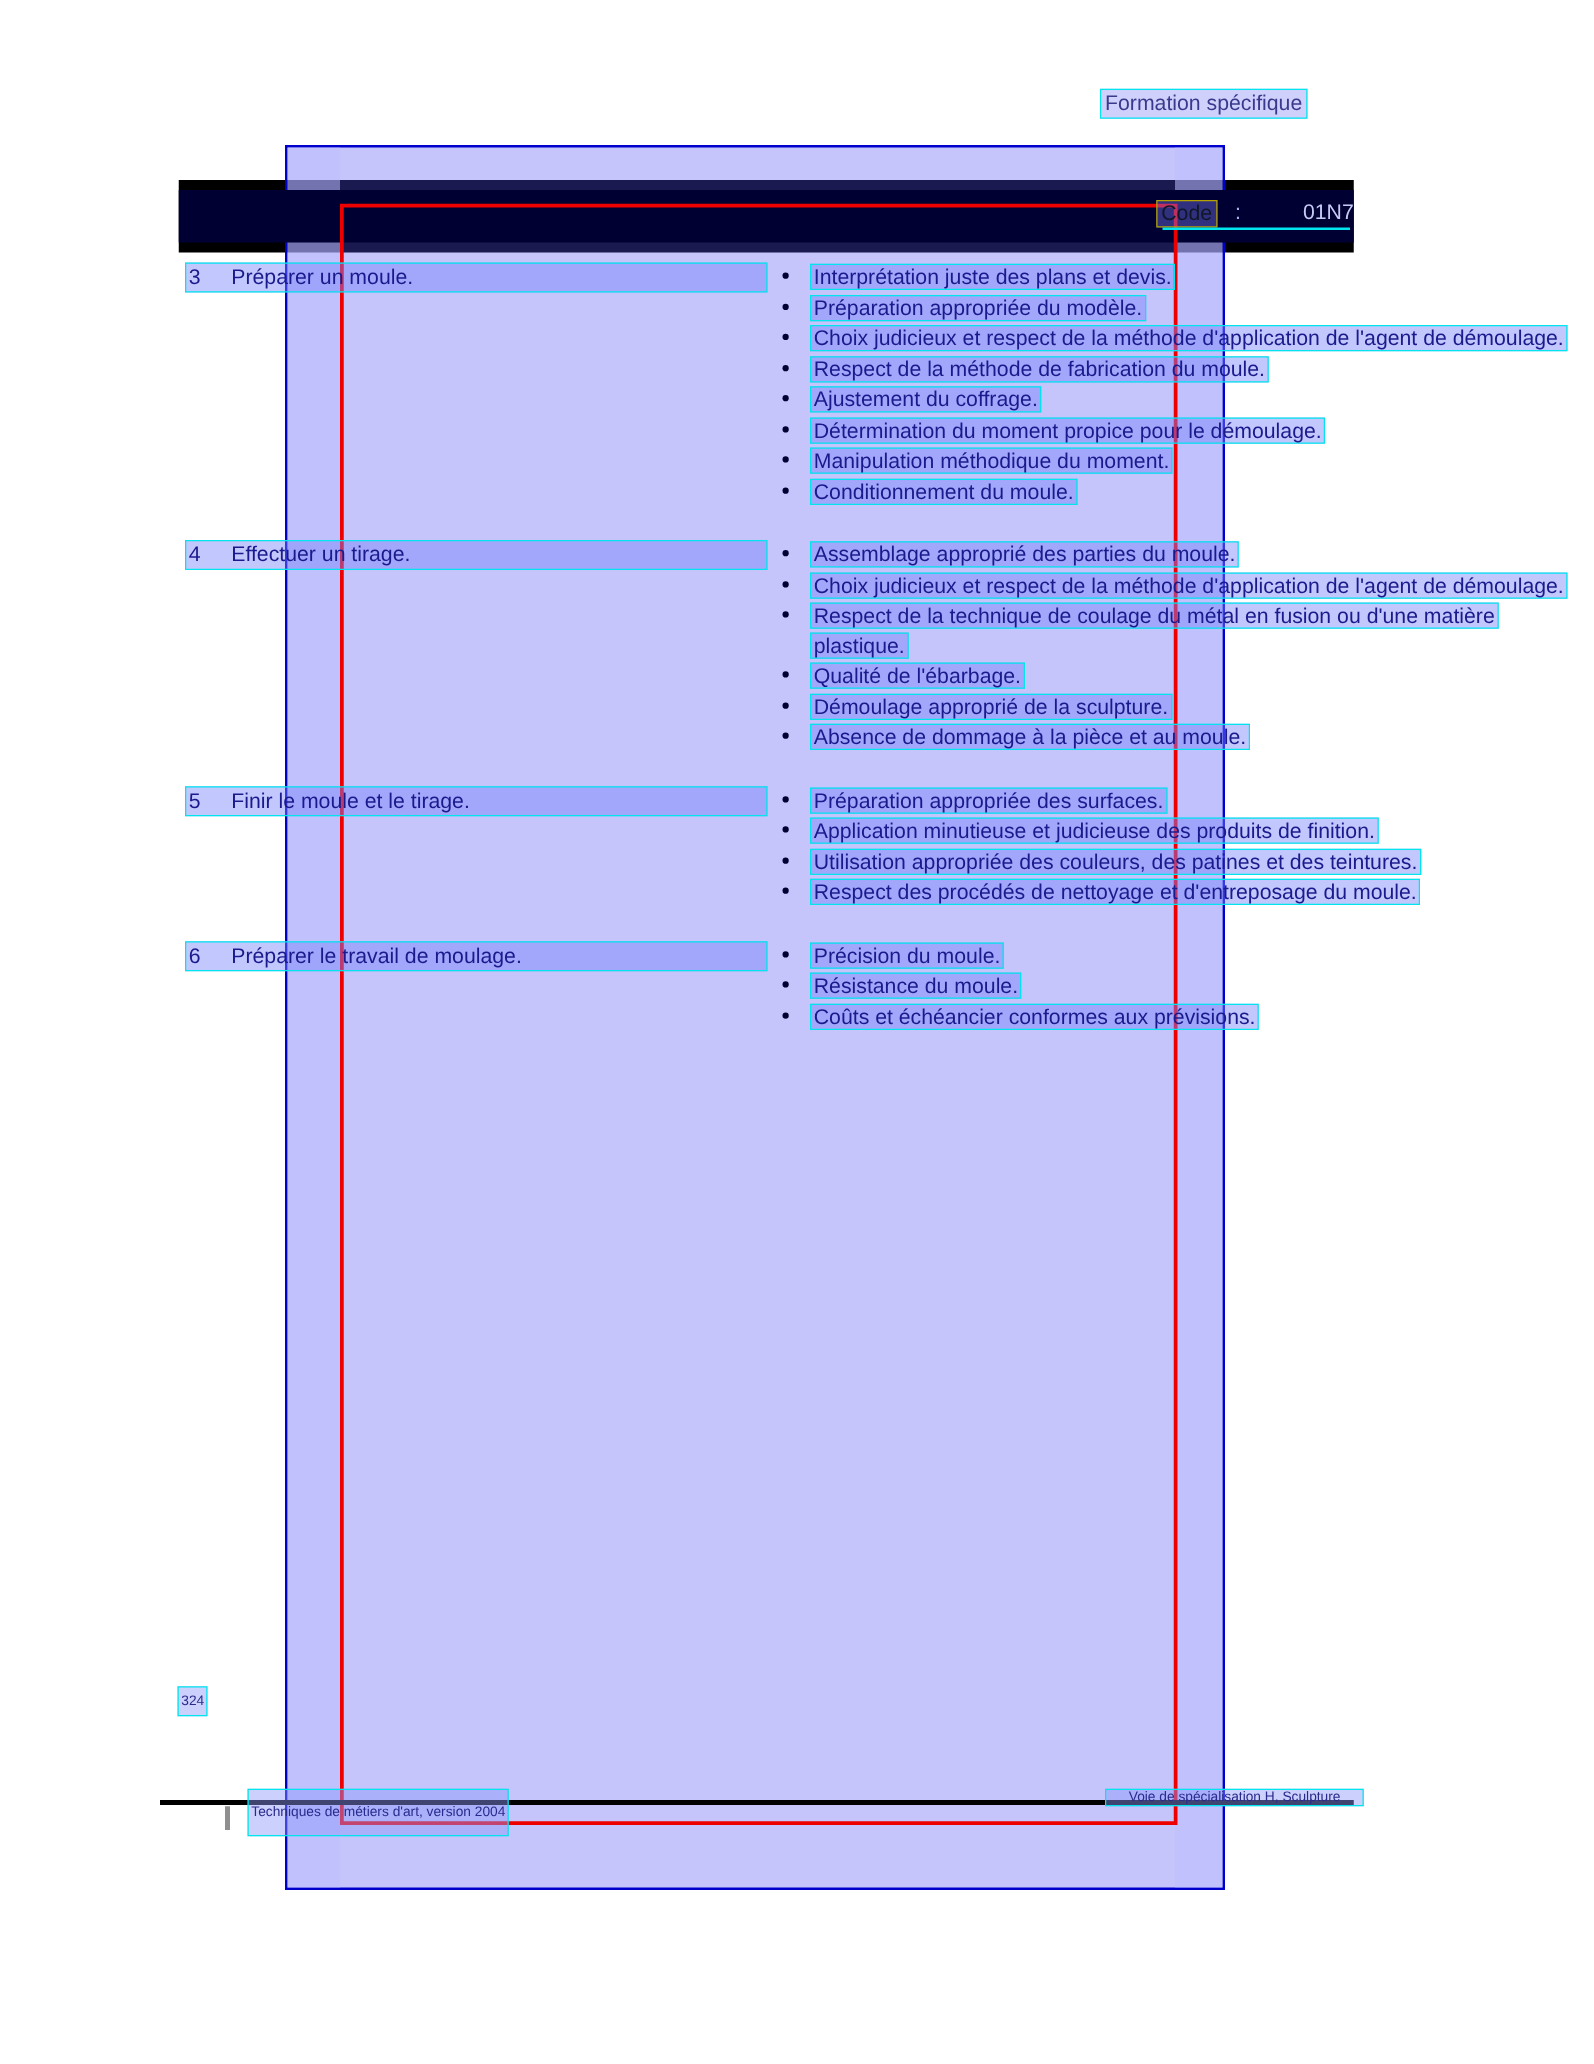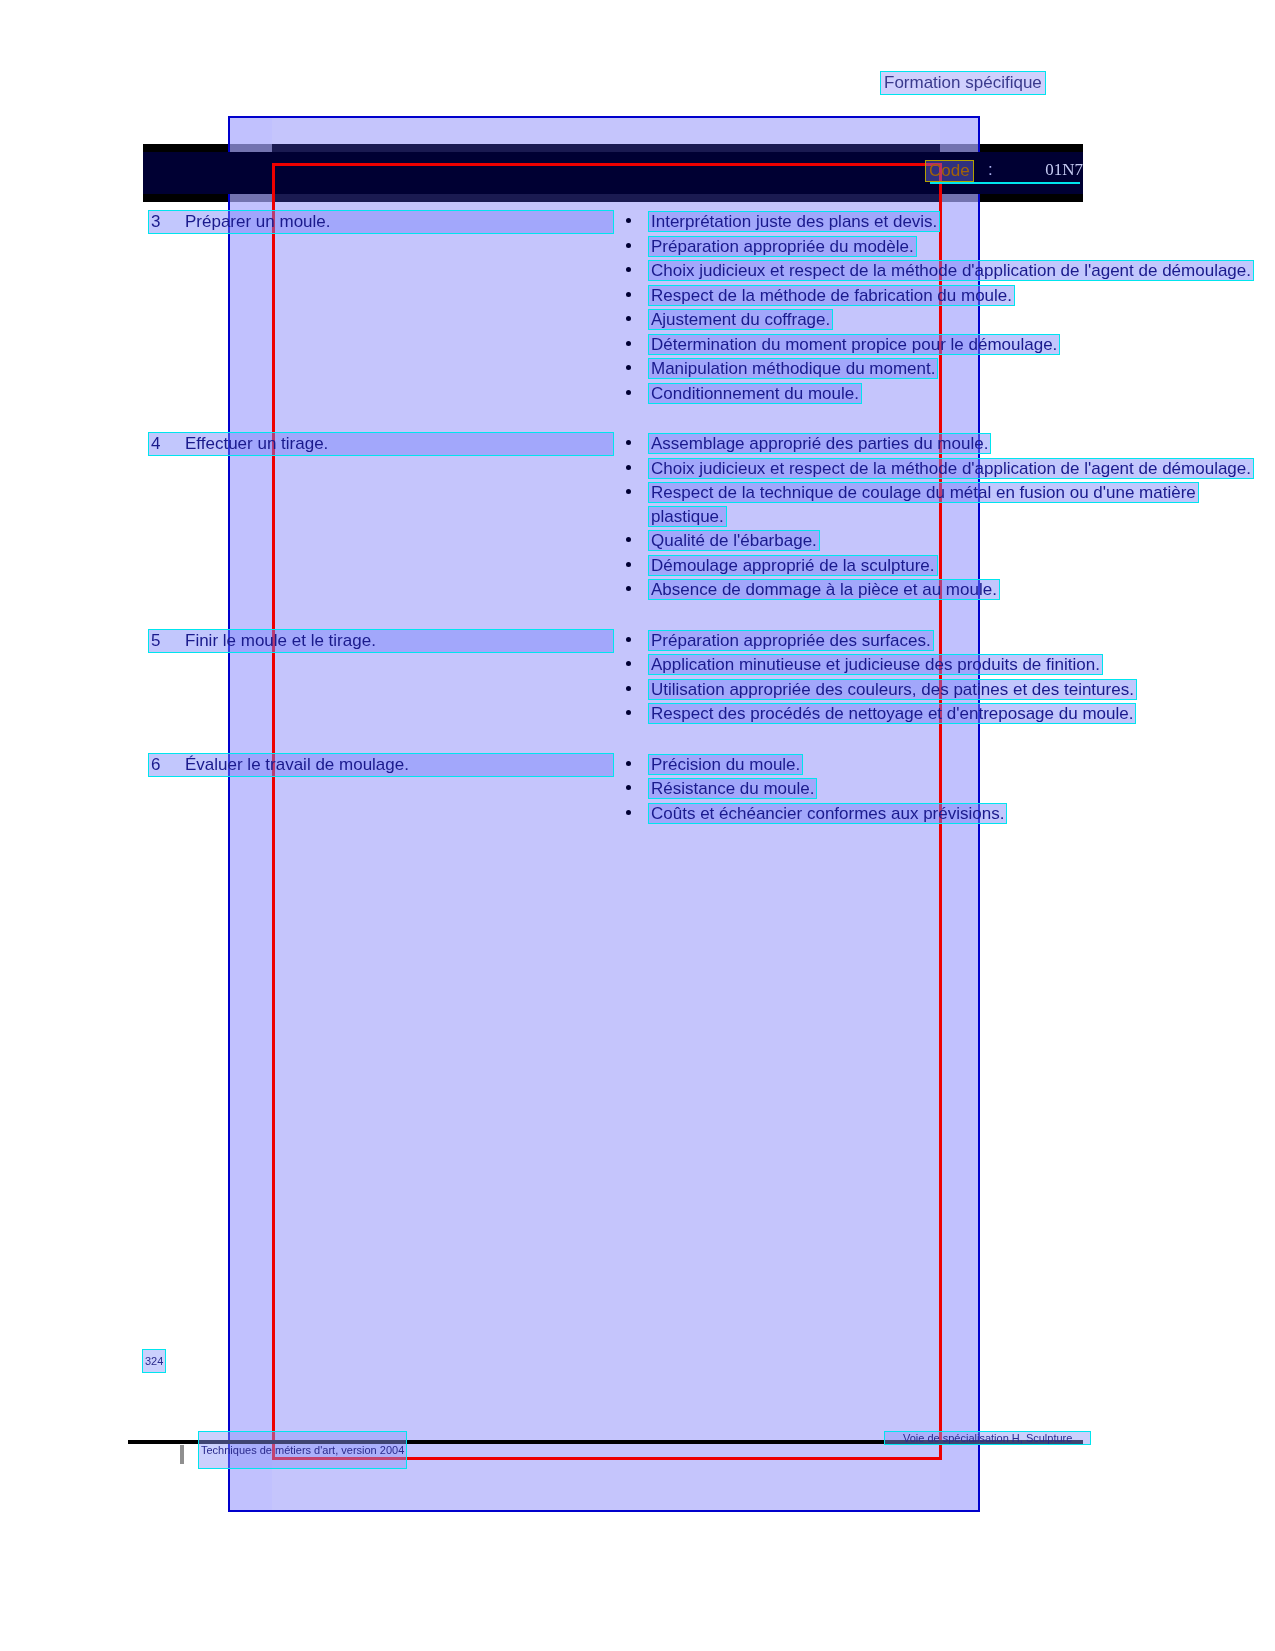--- a/index.html
+++ b/index.html
@@ -92,21 +92,21 @@
     padding: 1px 3px;
     white-space: nowrap;
     z-index: 12;
   }
 
   .code-label {
     position: absolute;
     left: 925px;
     top: 160px;
     font-size: 17px;
-    color: #a16207;
+    color: #0f172a;
     background: rgba(120,120,240,0.40);
     border: 1px solid #b3a100;
     padding: 0 3px;
     white-space: nowrap;
     z-index: 12;
   }
   .code-colon {
     position: absolute;
     left: 988px;
     top: 160px;
@@ -117,21 +117,20 @@
   .code-value {
     position: absolute;
     left: 1025px;
     top: 160px;
     width: 58px;
     font-size: 17px;
     color: #c6cbf3;
     text-align: right;
     white-space: nowrap;
     z-index: 12;
-    font-family: Liberation Serif, serif;
   }
   .code-underline {
     position: absolute;
     left: 930px;
     top: 182px;
     width: 150px;
     height: 2px;
     background: #00e5ee;
     z-index: 13;
   }
@@ -335,21 +334,21 @@
               <li><span class="bullet"></span><span class="txt">Application minutieuse et judicieuse des produits de finition.</span></li>
               <li><span class="bullet"></span><span class="txt">Utilisation appropriée des couleurs, des patines et des teintures.</span></li>
               <li><span class="bullet"></span><span class="txt">Respect des procédés de nettoyage et d'entreposage du moule.</span></li>
             </ul>
           </div>
         </div>
         <div class="row">
           <div class="col-left">
             <div class="task">
               <span class="task-num">6</span>
-              <span class="task-label">Évaluer le travail de moulage.</span>
+              <span class="task-label">Préparer le travail de moulage.</span>
             </div>
           </div>
           <div class="col-right">
             <ul class="crit">
               <li><span class="bullet"></span><span class="txt">Précision du moule.</span></li>
               <li><span class="bullet"></span><span class="txt">Résistance du moule.</span></li>
               <li><span class="bullet"></span><span class="txt">Coûts et échéancier conformes aux prévisions.</span></li>
             </ul>
           </div>
         </div>

